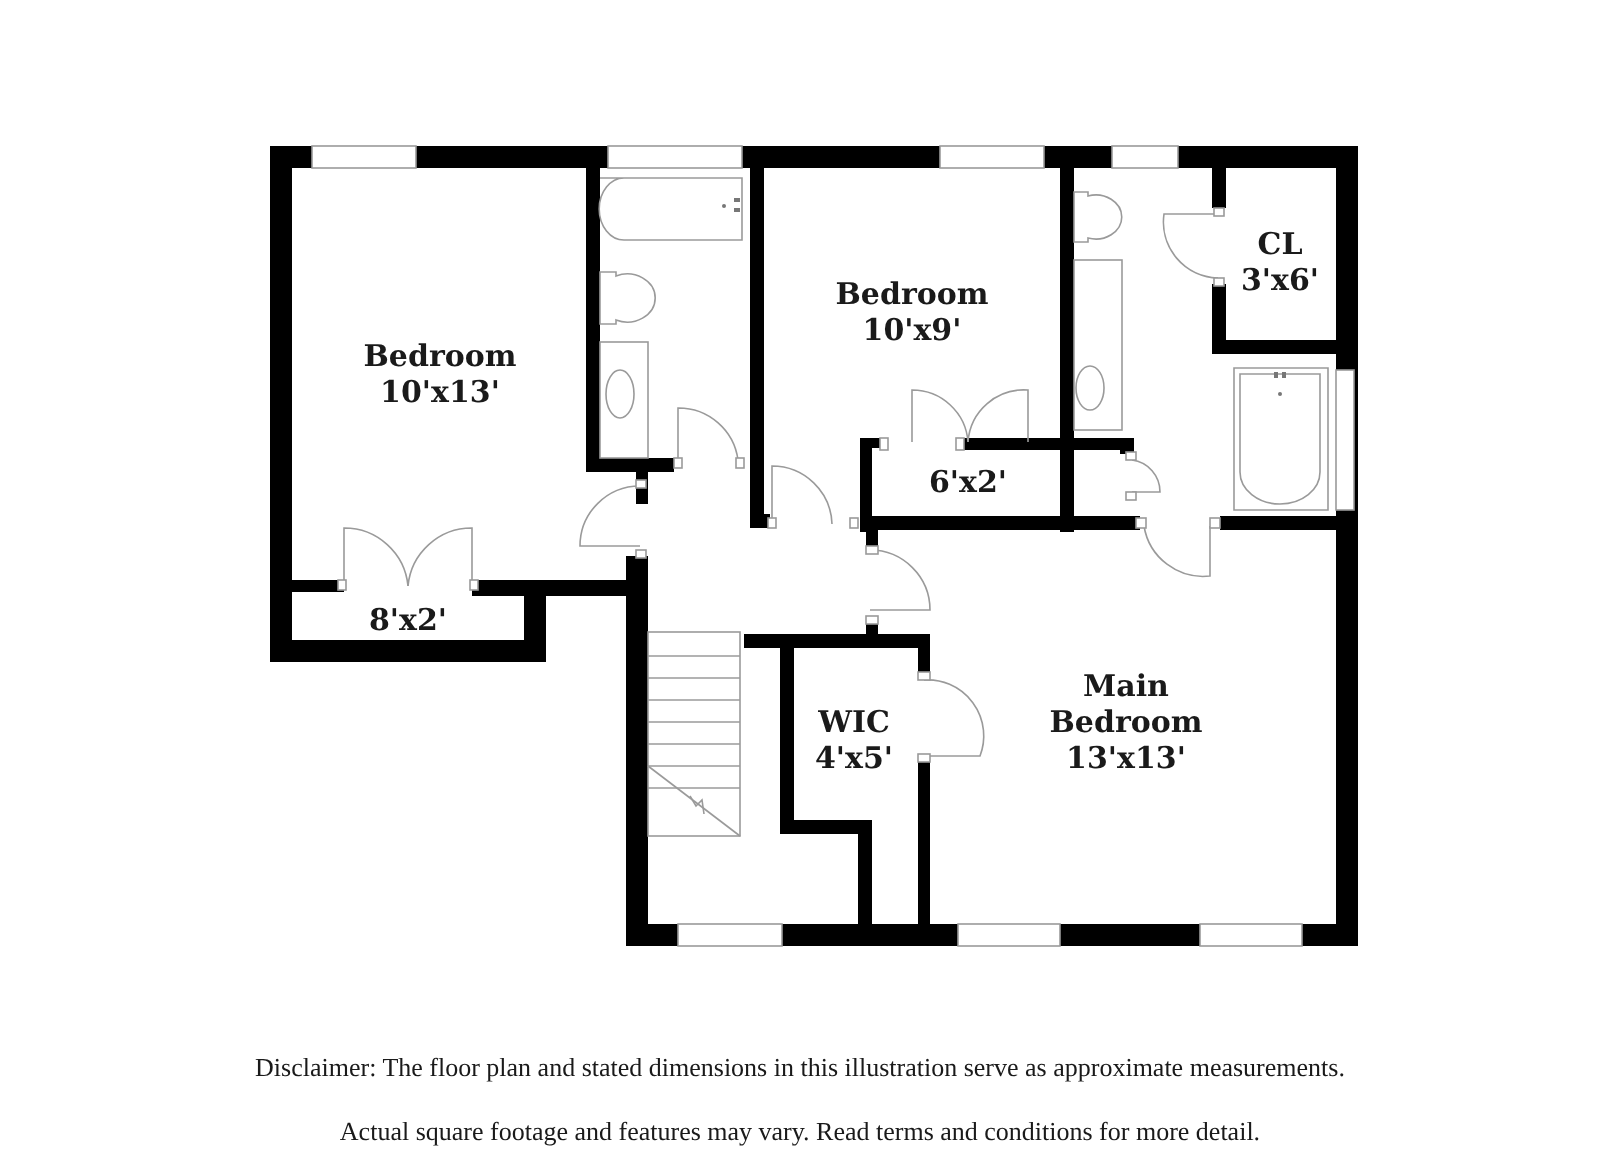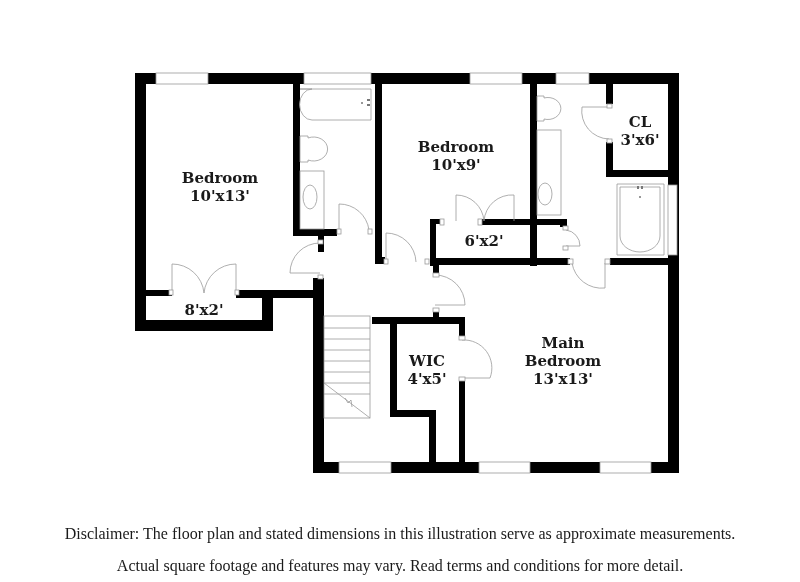--- a/index.html
+++ b/index.html
@@ -6,21 +6,21 @@
     body { width: 800px; height: 582px; position: relative; overflow: hidden; }
     #plan { position: absolute; left: 0; top: 0; width: 800px; height: 582px; }
     .wall { fill: #000000; }
     .fix { fill: #ffffff; stroke: #9a9a9a; stroke-width: 0.8; }
     .swing { fill: none; stroke: #9a9a9a; stroke-width: 0.8; }
     .jamb { fill: #ffffff; stroke: #9a9a9a; stroke-width: 0.8; }
     .win { fill: #ffffff; stroke: #9a9a9a; stroke-width: 0.8; }
     .label { font-family: "DejaVu Serif", serif; font-weight: bold; font-size: 15px; fill: #1a1a1a; text-anchor: middle; }
     .disclaimer {
       position: absolute; left: 0; width: 800px; text-align: center;
-      font-family: "Liberation Serif", serif; font-size: 16px; color: #1a1a1a; line-height: 16px;
+      font-family: "Liberation Serif", serif; font-size: 13px; color: #1a1a1a; line-height: 16px;
     }
   </style>
 </head>
 <body>
 
 <svg id="plan" viewBox="0 0 800 582" xmlns="http://www.w3.org/2000/svg">
 
   <g>
 
     <rect class="wall" x="135" y="73" width="544" height="11"></rect>

